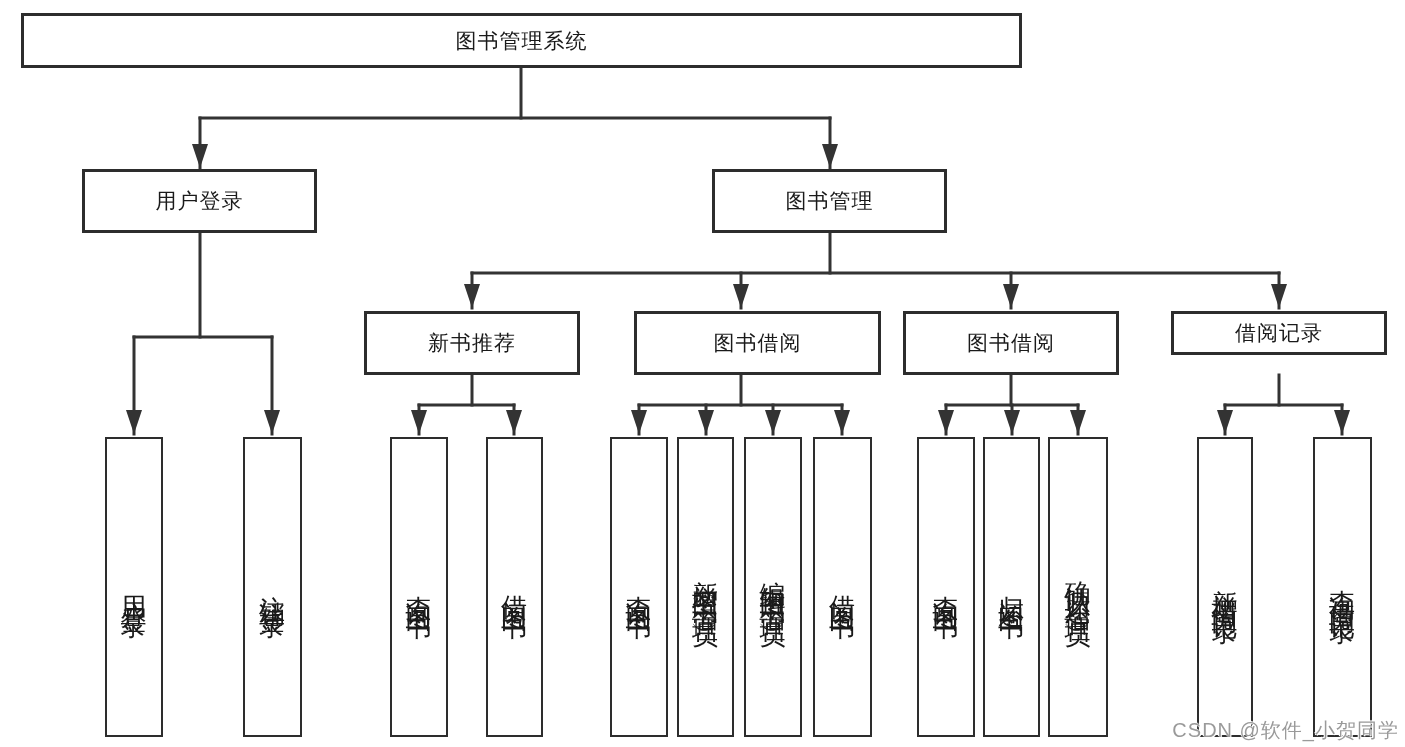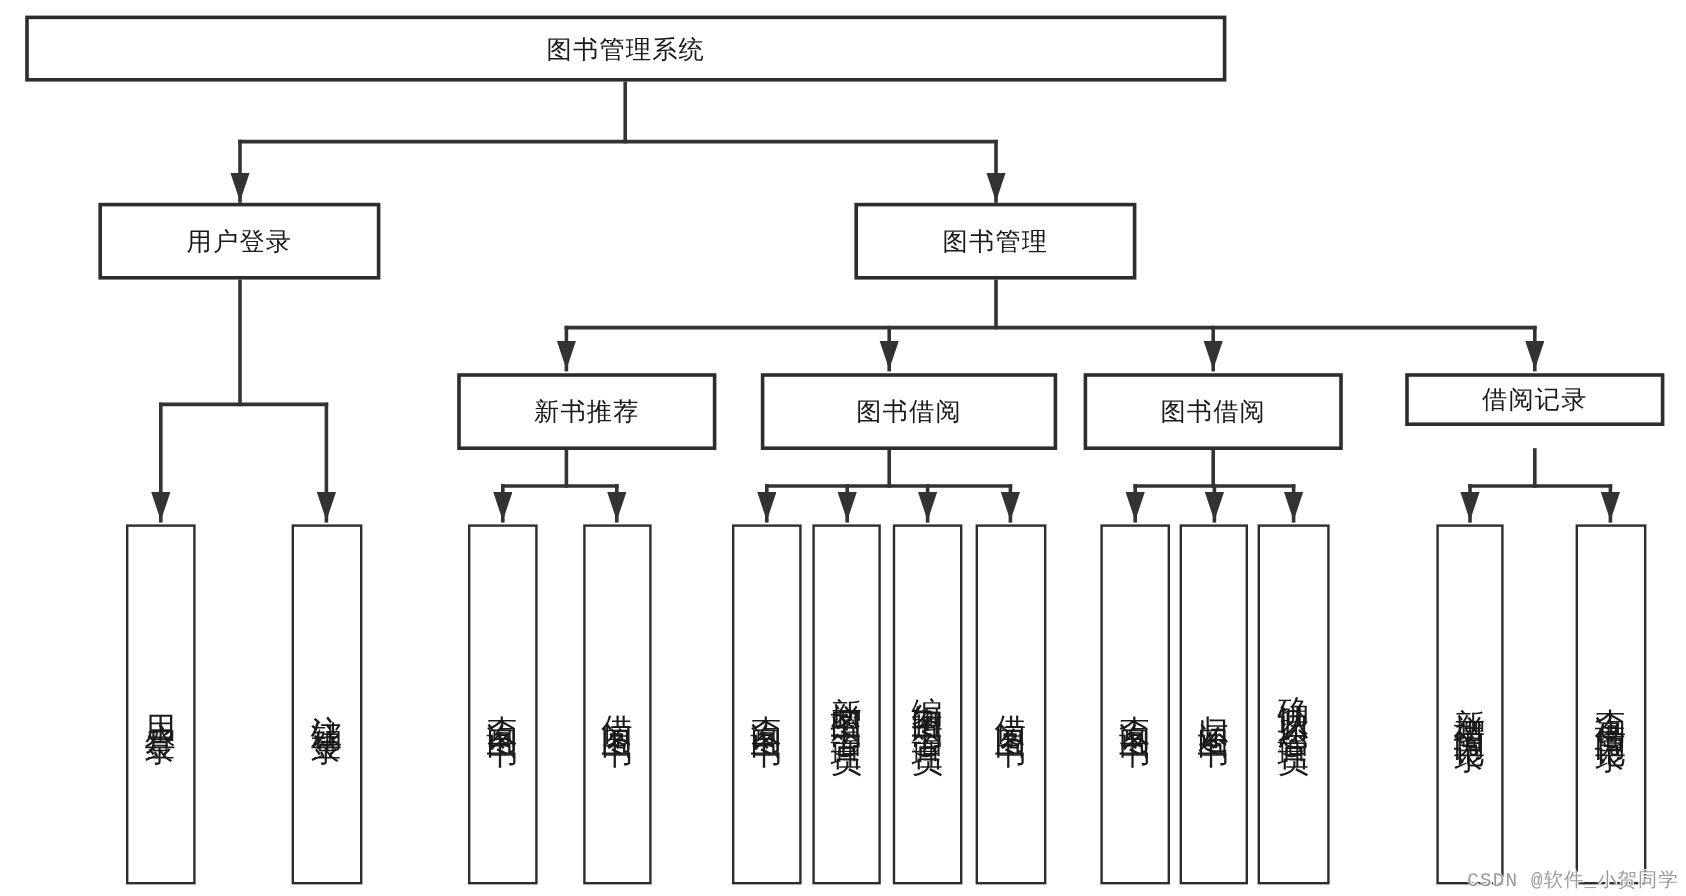--- a/index.html
+++ b/index.html
@@ -24,25 +24,24 @@
     position:absolute; box-sizing:border-box; background:#ffffff;
     border:2.5px solid var(--border,#2d2d2d);
     display:flex; align-items:center; justify-content:center;
   }
   .leaf .vtext {
     writing-mode:vertical-rl; text-orientation:mixed;
     font-size:26px; line-height:1; letter-spacing:6px; white-space:nowrap;
   }
   .watermark {
     position:absolute; right:6px; bottom:3px;
-    font-size:16px; letter-spacing:1px;
+    font-size:20px; letter-spacing:1px;
     color:var(--watermark,#9a9a9a);
     text-shadow:0 0 2px #ffffff, 1px 1px 0 #ffffff, -1px -1px 0 #ffffff;
     pointer-events:none;
-    font-family:Liberation Mono, monospace;
   }
 </style>
 </head>
 <body>
 
 <div class="canvas">
 
   <svg class="svg-layer" viewBox="0 0 1405 747" xmlns="http://www.w3.org/2000/svg">
     <defs>
       <marker id="arrow" markerUnits="userSpaceOnUse" markerWidth="26" markerHeight="18" refX="24" refY="8" orient="auto">
@@ -89,21 +88,21 @@
     <path class="link" d="M1225,405 H1342"></path>
     <path class="link" d="M1225,405 V434" marker-end="url(#arrow)"></path>
     <path class="link" d="M1342,405 V434" marker-end="url(#arrow)"></path>
   </svg>
 
   <div class="node root" style="left:21px; top:13px; width:1001px; height:55px;">图书管理系统</div>
 
   <div class="node" style="left:82px; top:169px; width:235px; height:64px;">用户登录</div>
   <div class="node" style="left:712px; top:169px; width:235px; height:64px;">图书管理</div>
 
-  <div class="node" style="left:364px; top:311px; width:216px; height:64px;margin-left:17px;">新书推荐</div>
+  <div class="node" style="left:364px; top:311px; width:216px; height:64px;">新书推荐</div>
   <div class="node" style="left:634px; top:311px; width:247px; height:64px;">图书借阅</div>
   <div class="node" style="left:903px; top:311px; width:216px; height:64px;">图书借阅</div>
   <div class="node" style="left:1171px; top:311px; width:216px; height:44px;">借阅记录</div>
 
   <div class="leaf" style="left:105px; top:437px; width:58px; height:300px;">
     <span class="vtext">用户登录</span>
   </div>
   <div class="leaf" style="left:243px; top:437px; width:59px; height:300px;">
     <span class="vtext">注销登录</span>
   </div>

